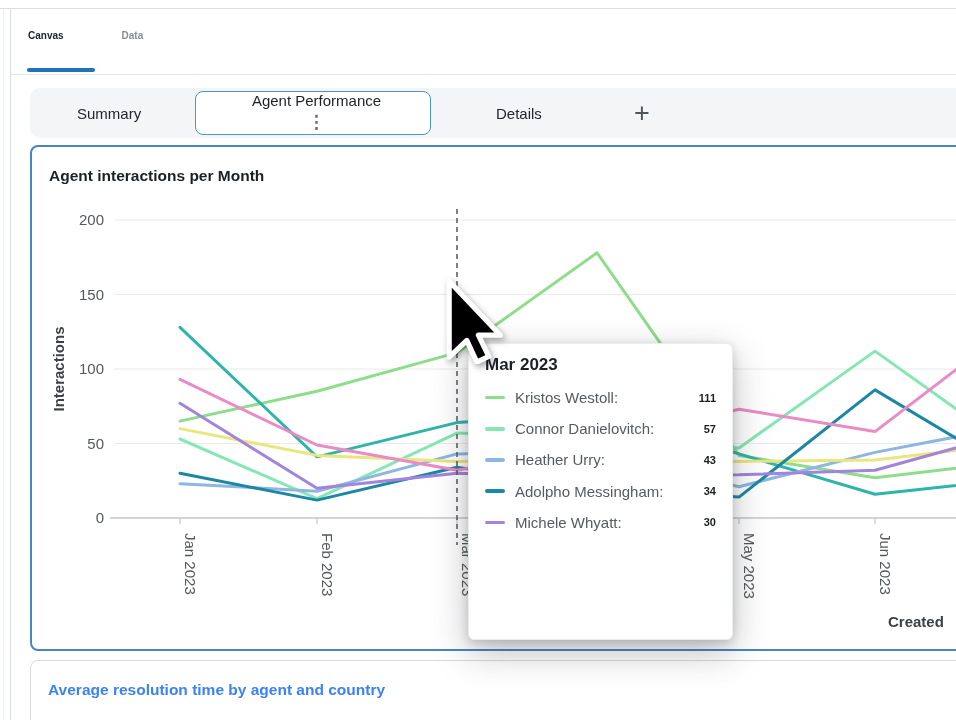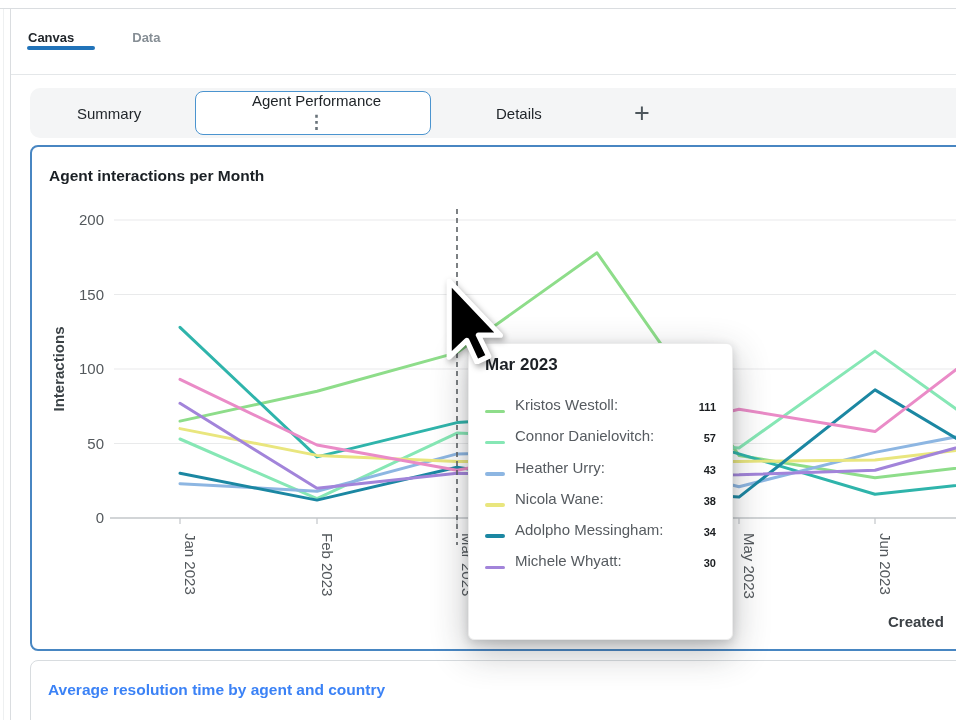--- a/index.html
+++ b/index.html
@@ -6,21 +6,21 @@
   html,body { width:956px; height:720px; background:#fff;
     font-family:"Liberation Sans", sans-serif; }
   #app { position:relative; width:956px; height:720px; overflow:hidden; background:#fff; }
 
   .edge-line-top { position:absolute; left:0; top:8px; width:956px; height:1px; background:#dadde0; }
   .edge-line-left { position:absolute; left:10px; top:8px; width:1px; height:712px; background:#dadde0; }
   .edge-line-left2 { position:absolute; left:3px; top:8px; width:1px; height:712px; background:#eef0f1; }
 
   
   .top-tabs { position:absolute; left:28px; top:30px; display:flex; gap:58px; }
-  .top-tab { font-size:13px; font-weight:bold; color:#868e95; cursor:pointer; position:relative; padding-bottom:5px; }
+  .top-tab { font-size:10px; font-weight:bold; color:#868e95; cursor:pointer; position:relative; padding-bottom:31px; }
   .top-tab.active { color:#21262b; }
   .top-tab.active .underline { position:absolute; left:-1px; bottom:0; width:68px; height:4px; background:#2173b9; border-radius:2px; }
   .tabs-divider { position:absolute; left:11px; top:74px; width:945px; height:1px; background:#e4e7e9; }
 
   
   .toolbar { position:absolute; left:30px; top:88px; width:926px; height:50px; background:#f4f5f6; border-radius:10px 0 0 10px; display:flex; align-items:center; }
   .tb-tab { font-size:15px; font-weight:500; color:#22272c; padding:0 18px; cursor:pointer; }
   .tb-tab.summary { margin-left:0; }
   .tb-tab.active-box { display:flex; align-items:center; justify-content:space-between; position:absolute; left:165px; top:3px; width:236px; height:44px; background:#fff; border:1.5px solid #4b94cf; border-radius:8px; padding:0 14px 0 21px;flex-direction:column; }
   .tb-tab.active-box .label { font-size:15px; font-weight:500; color:#1d2226; }
@@ -34,21 +34,21 @@
     border:2px solid #4886c2; border-radius:8px; overflow:hidden; }
   .chart-title { position:absolute; left:17px; top:20px; font-size:15.5px; font-weight:bold; color:#1b2025; }
   .chart-svg { position:absolute; left:0; top:0; }
   .created-label { position:absolute; left:856px; top:466px; font-size:15px; font-weight:bold; color:#3b4045; white-space:nowrap; }
 
   
   .tooltip { position:absolute; left:468px; top:343px; width:265px; height:297px; background:#fff;
     border:1px solid #ececec; border-radius:6px; box-shadow:0 12px 36px rgba(40,44,48,0.30), 0 3px 10px rgba(40,44,48,0.18);
     padding:11px 16px 8px 16px; z-index:20; }
   .tooltip-title { font-size:17px; font-weight:bold; color:#1d2126; margin-bottom:7px; }
-  .t-row { display:flex; align-items:flex-end; height:31.2px; }
+  .t-row { display:flex; align-items:center; height:31.2px; }
   .t-swatch { width:20px; height:3.5px; border-radius:2px; margin-right:10px; flex:0 0 auto; }
   .t-name { flex:1; font-size:15px; color:#565b60; }
   .t-value { font-size:11px; font-weight:bold; color:#1b1e21; }
 
   
   .cursor { position:absolute; left:446px; top:278px; z-index:30; filter:drop-shadow(2px 3px 3px rgba(0,0,0,0.35)); }
 
   
   .bottom-card { position:absolute; left:30px; top:660px; width:940px; height:80px; background:#fff;
     border:1px solid #d8dcdf; border-radius:8px; }
@@ -136,25 +136,20 @@
           <span class="t-swatch" style="background: rgb(134, 231, 181);"></span>
           <span class="t-name">Connor Danielovitch:</span>
           <span class="t-value">57</span>
         </div>
         <div class="t-row">
           <span class="t-swatch" style="background: rgb(141, 182, 226);"></span>
           <span class="t-name">Heather Urry:</span>
           <span class="t-value">43</span>
         </div>
         <div class="t-row">
-          <span class="t-swatch" style="background: rgb(233, 230, 126);"></span>
-          <span class="t-name">Nicola Wane:</span>
-          <span class="t-value">38</span>
-        </div>
-        <div class="t-row">
           <span class="t-swatch" style="background: rgb(27, 135, 162);"></span>
           <span class="t-name">Adolpho Messingham:</span>
           <span class="t-value">34</span>
         </div>
         <div class="t-row">
           <span class="t-swatch" style="background: rgb(162, 132, 218);"></span>
           <span class="t-name">Michele Whyatt:</span>
           <span class="t-value">30</span>
         </div>
       </div>

